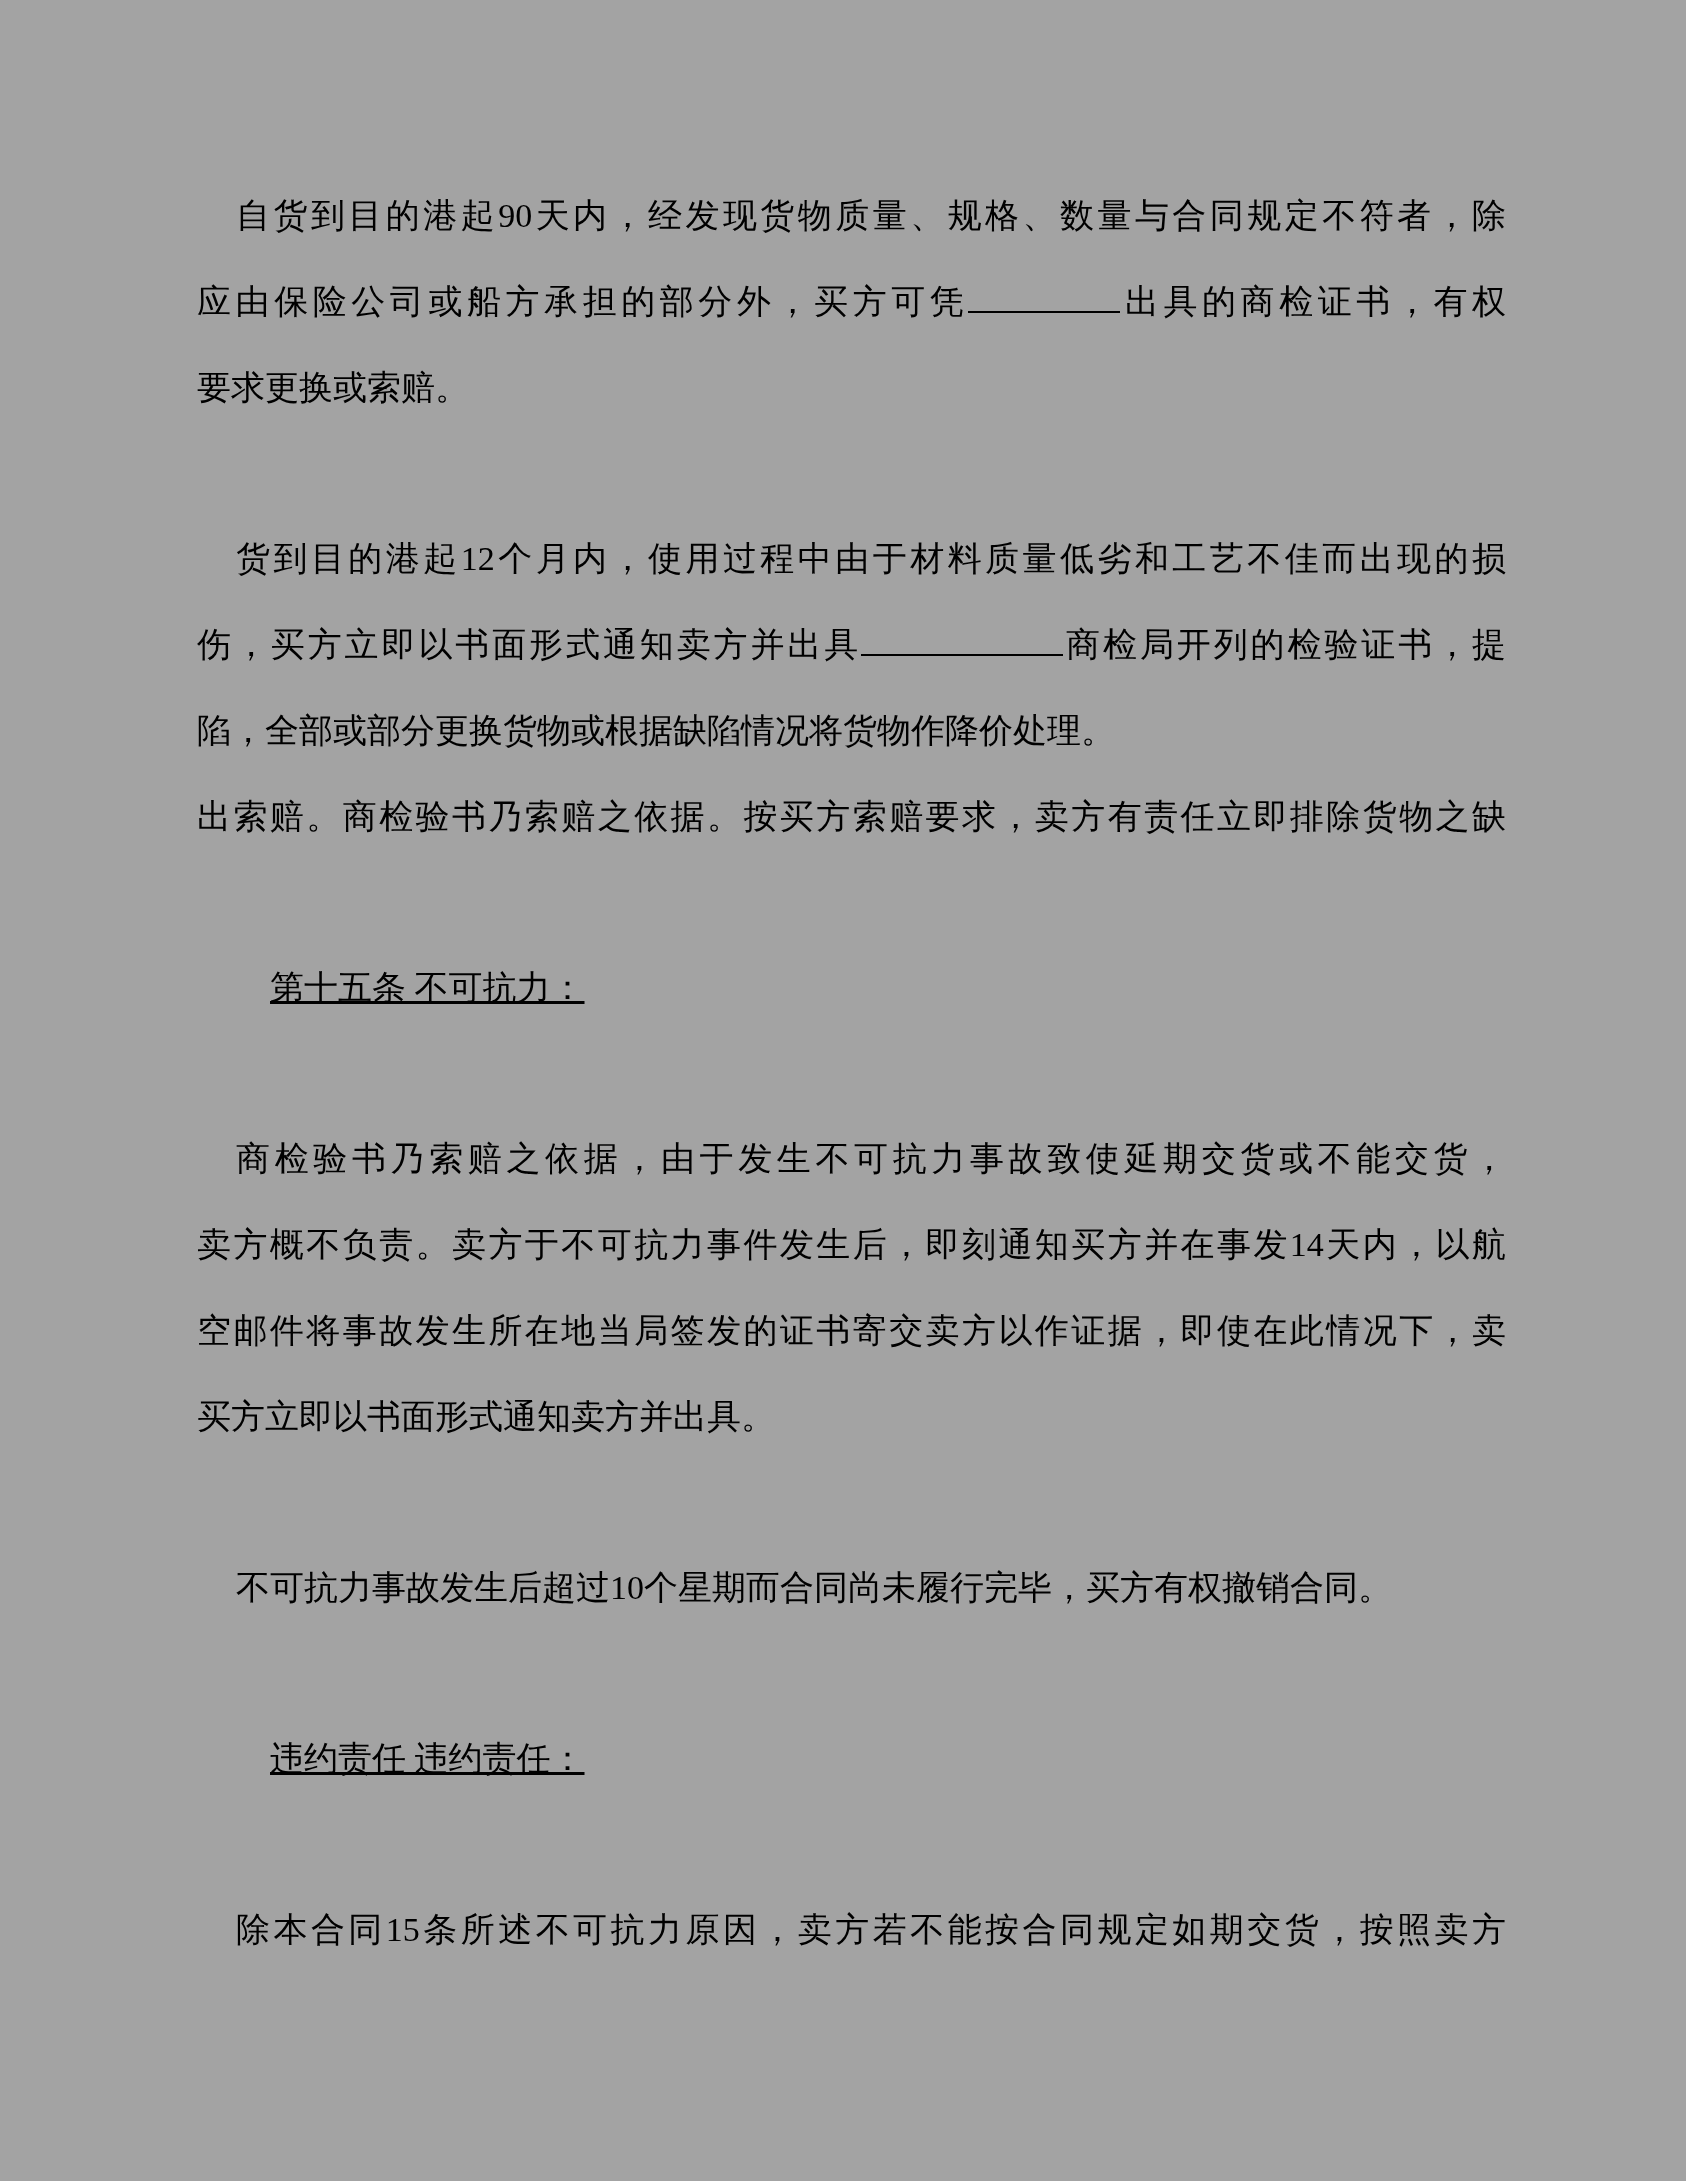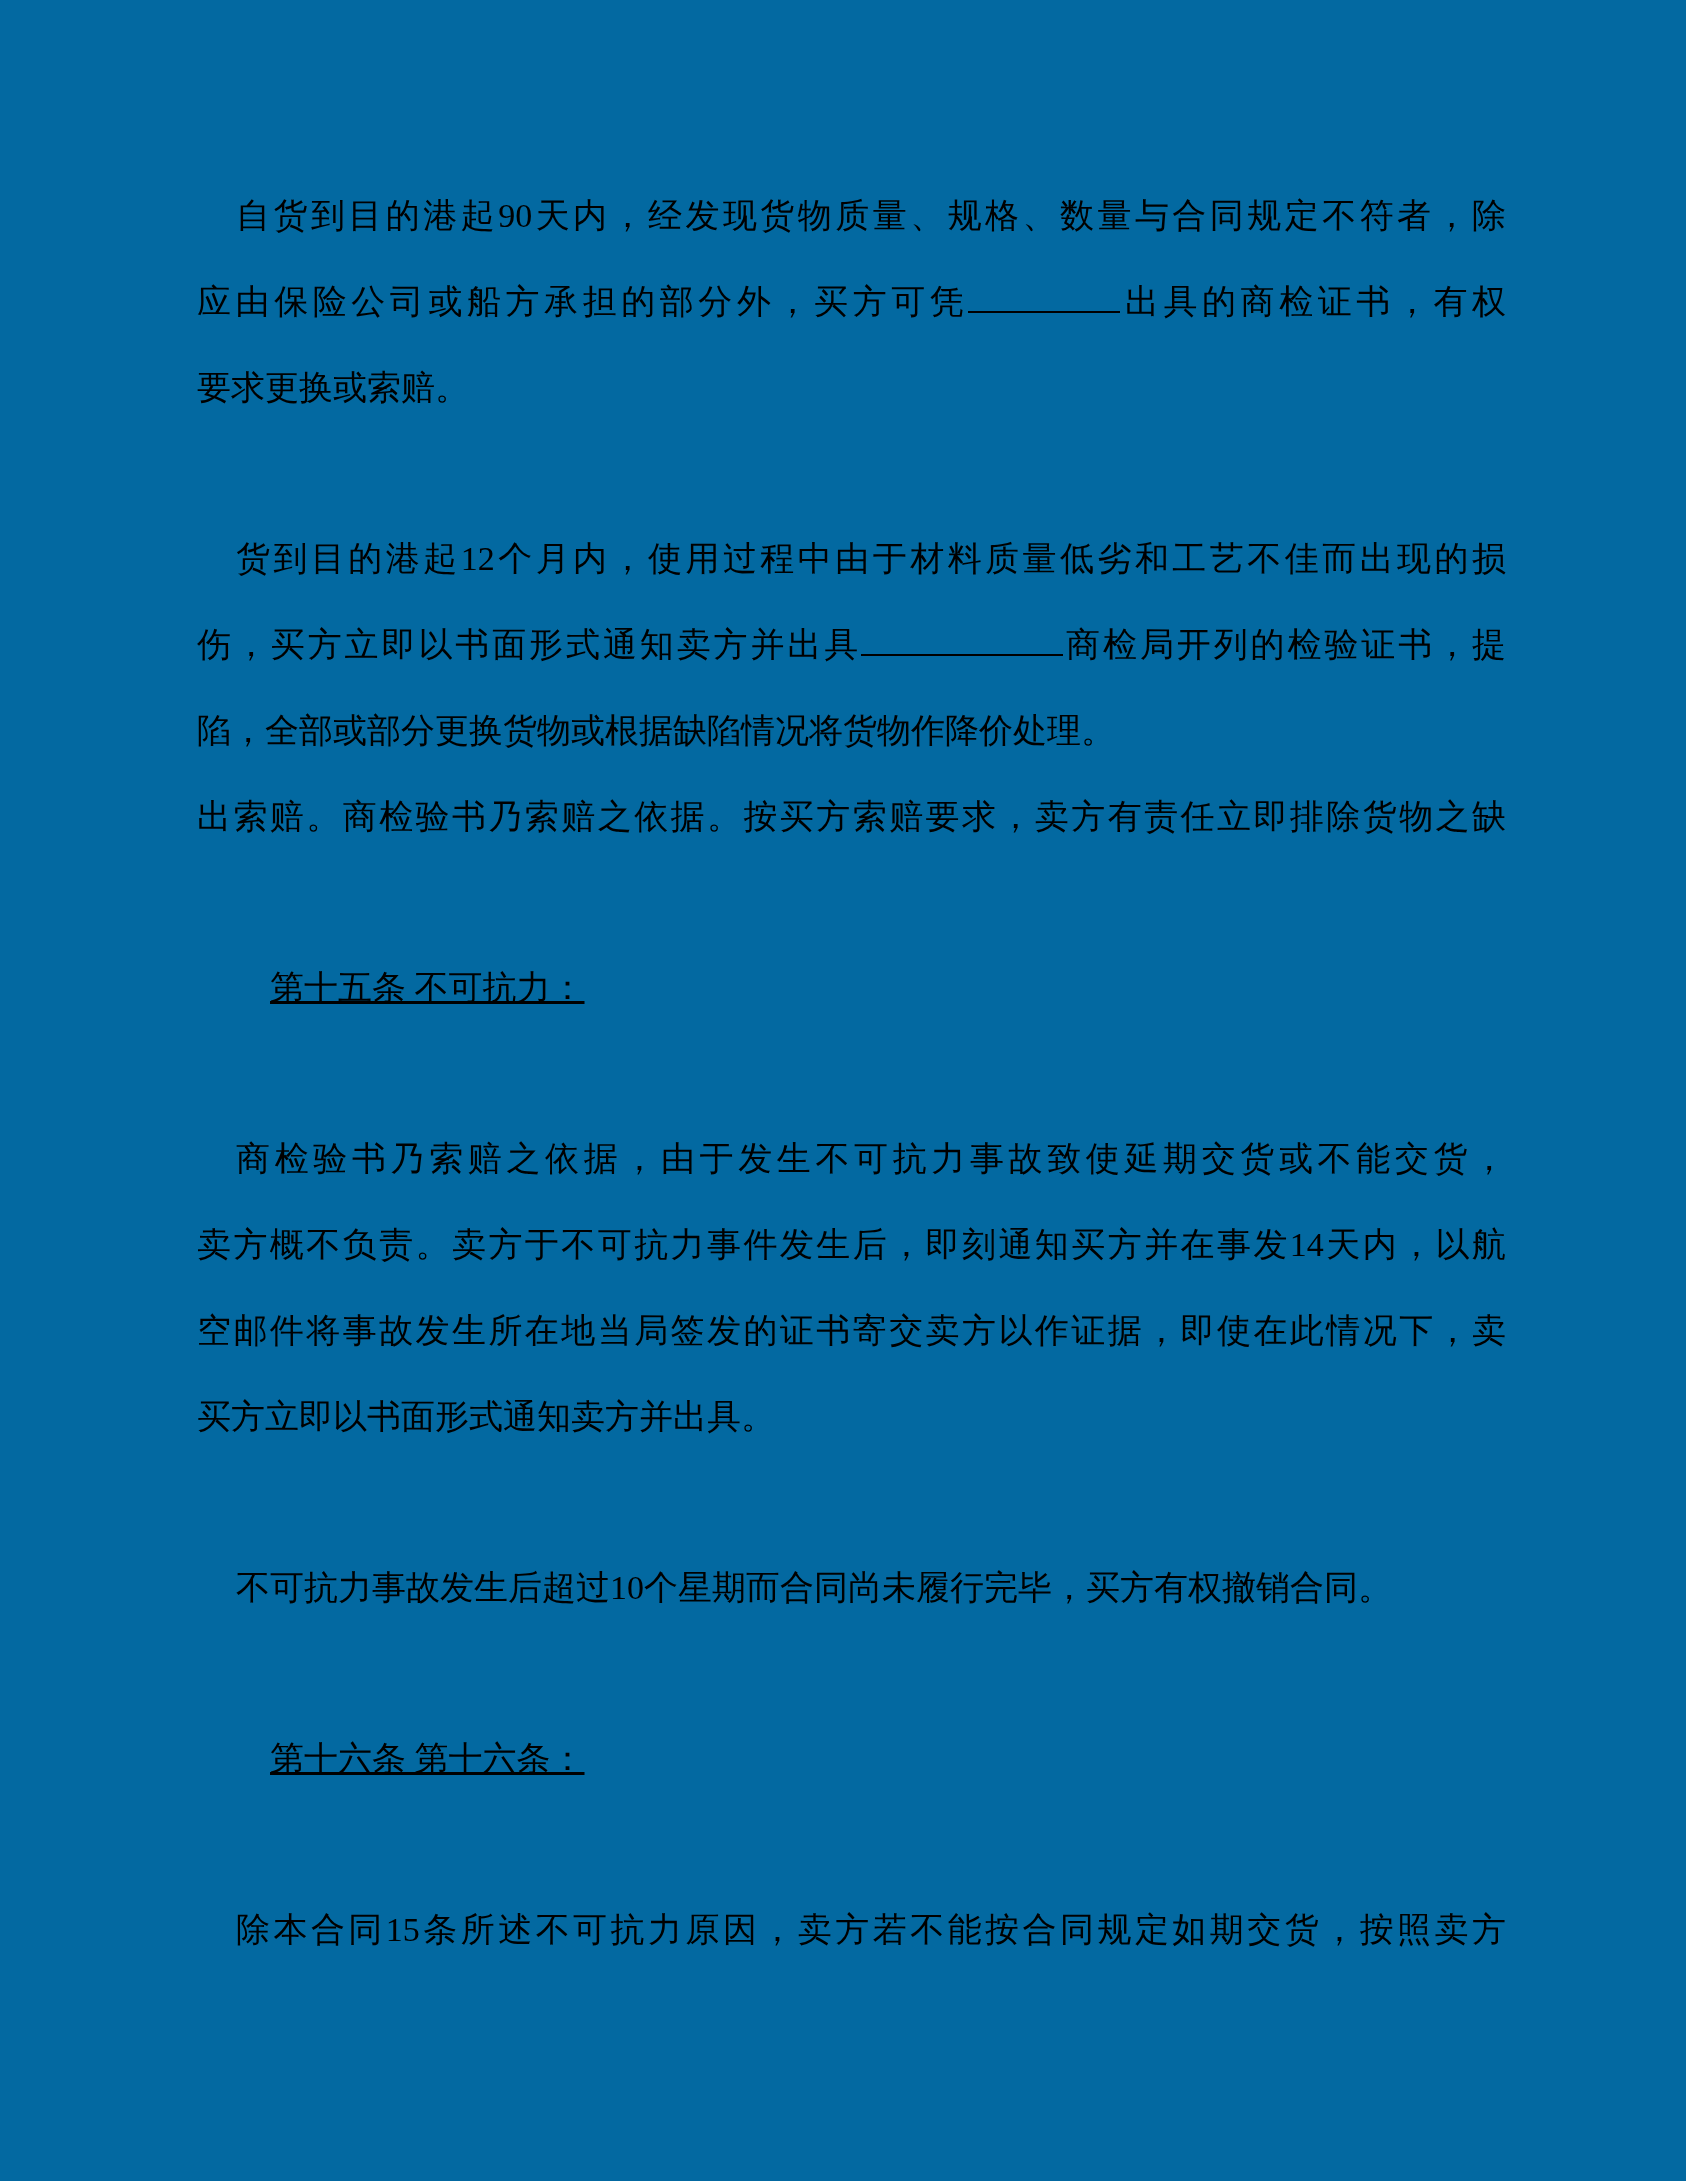--- a/index.html
+++ b/index.html
@@ -13,21 +13,21 @@
     position: relative;
     overflow: hidden;
     font-family: "Liberation Serif", "DejaVu Serif", serif;
     color: #000000;
   }
   .page {
     position: absolute;
     left: 0; top: 0;
     width: 1686px;
     height: 2182px;
-    background: #0369a1;
+    background: #a3a3a3;
     box-sizing: border-box;
     padding: 173px 180px 6px 197px;
   }
   .block {
     margin: 0 0 85px 0;
   }
   .block:last-child {
     margin-bottom: 0;
   }
   .line {
@@ -78,20 +78,20 @@
       <div class="block body">
         <div class="line justify first"><span>商检验书乃索赔之依据，由于发生不可抗力事故致使延期交货或不能交货，</span></div>
         <div class="line justify"><span>卖方概不负责。卖方于不可抗力事件发生后，即刻通知买方并在事发14天内，以航</span></div>
         <div class="line justify"><span>空邮件将事故发生所在地当局签发的证书寄交卖方以作证据，即使在此情况下，卖</span></div>
         <div class="line"><span>买方立即以书面形式通知卖方并出具。</span></div>
       </div>
       <div class="block body">
         <div class="line first"><span>不可抗力事故发生后超过10个星期而合同尚未履行完毕，买方有权撤销合同。</span></div>
       </div>
       <div class="block heading">
-        <div class="line"><span>第十六条 第十六条：</span></div>
+        <div class="line"><span>违约责任 违约责任：</span></div>
       </div>
       <div class="block body">
         <div class="line justify first"><span>除本合同15条所述不可抗力原因，卖方若不能按合同规定如期交货，按照卖方</span></div>
       </div>
     </div>
 </div>
 
 
 </body></html>

